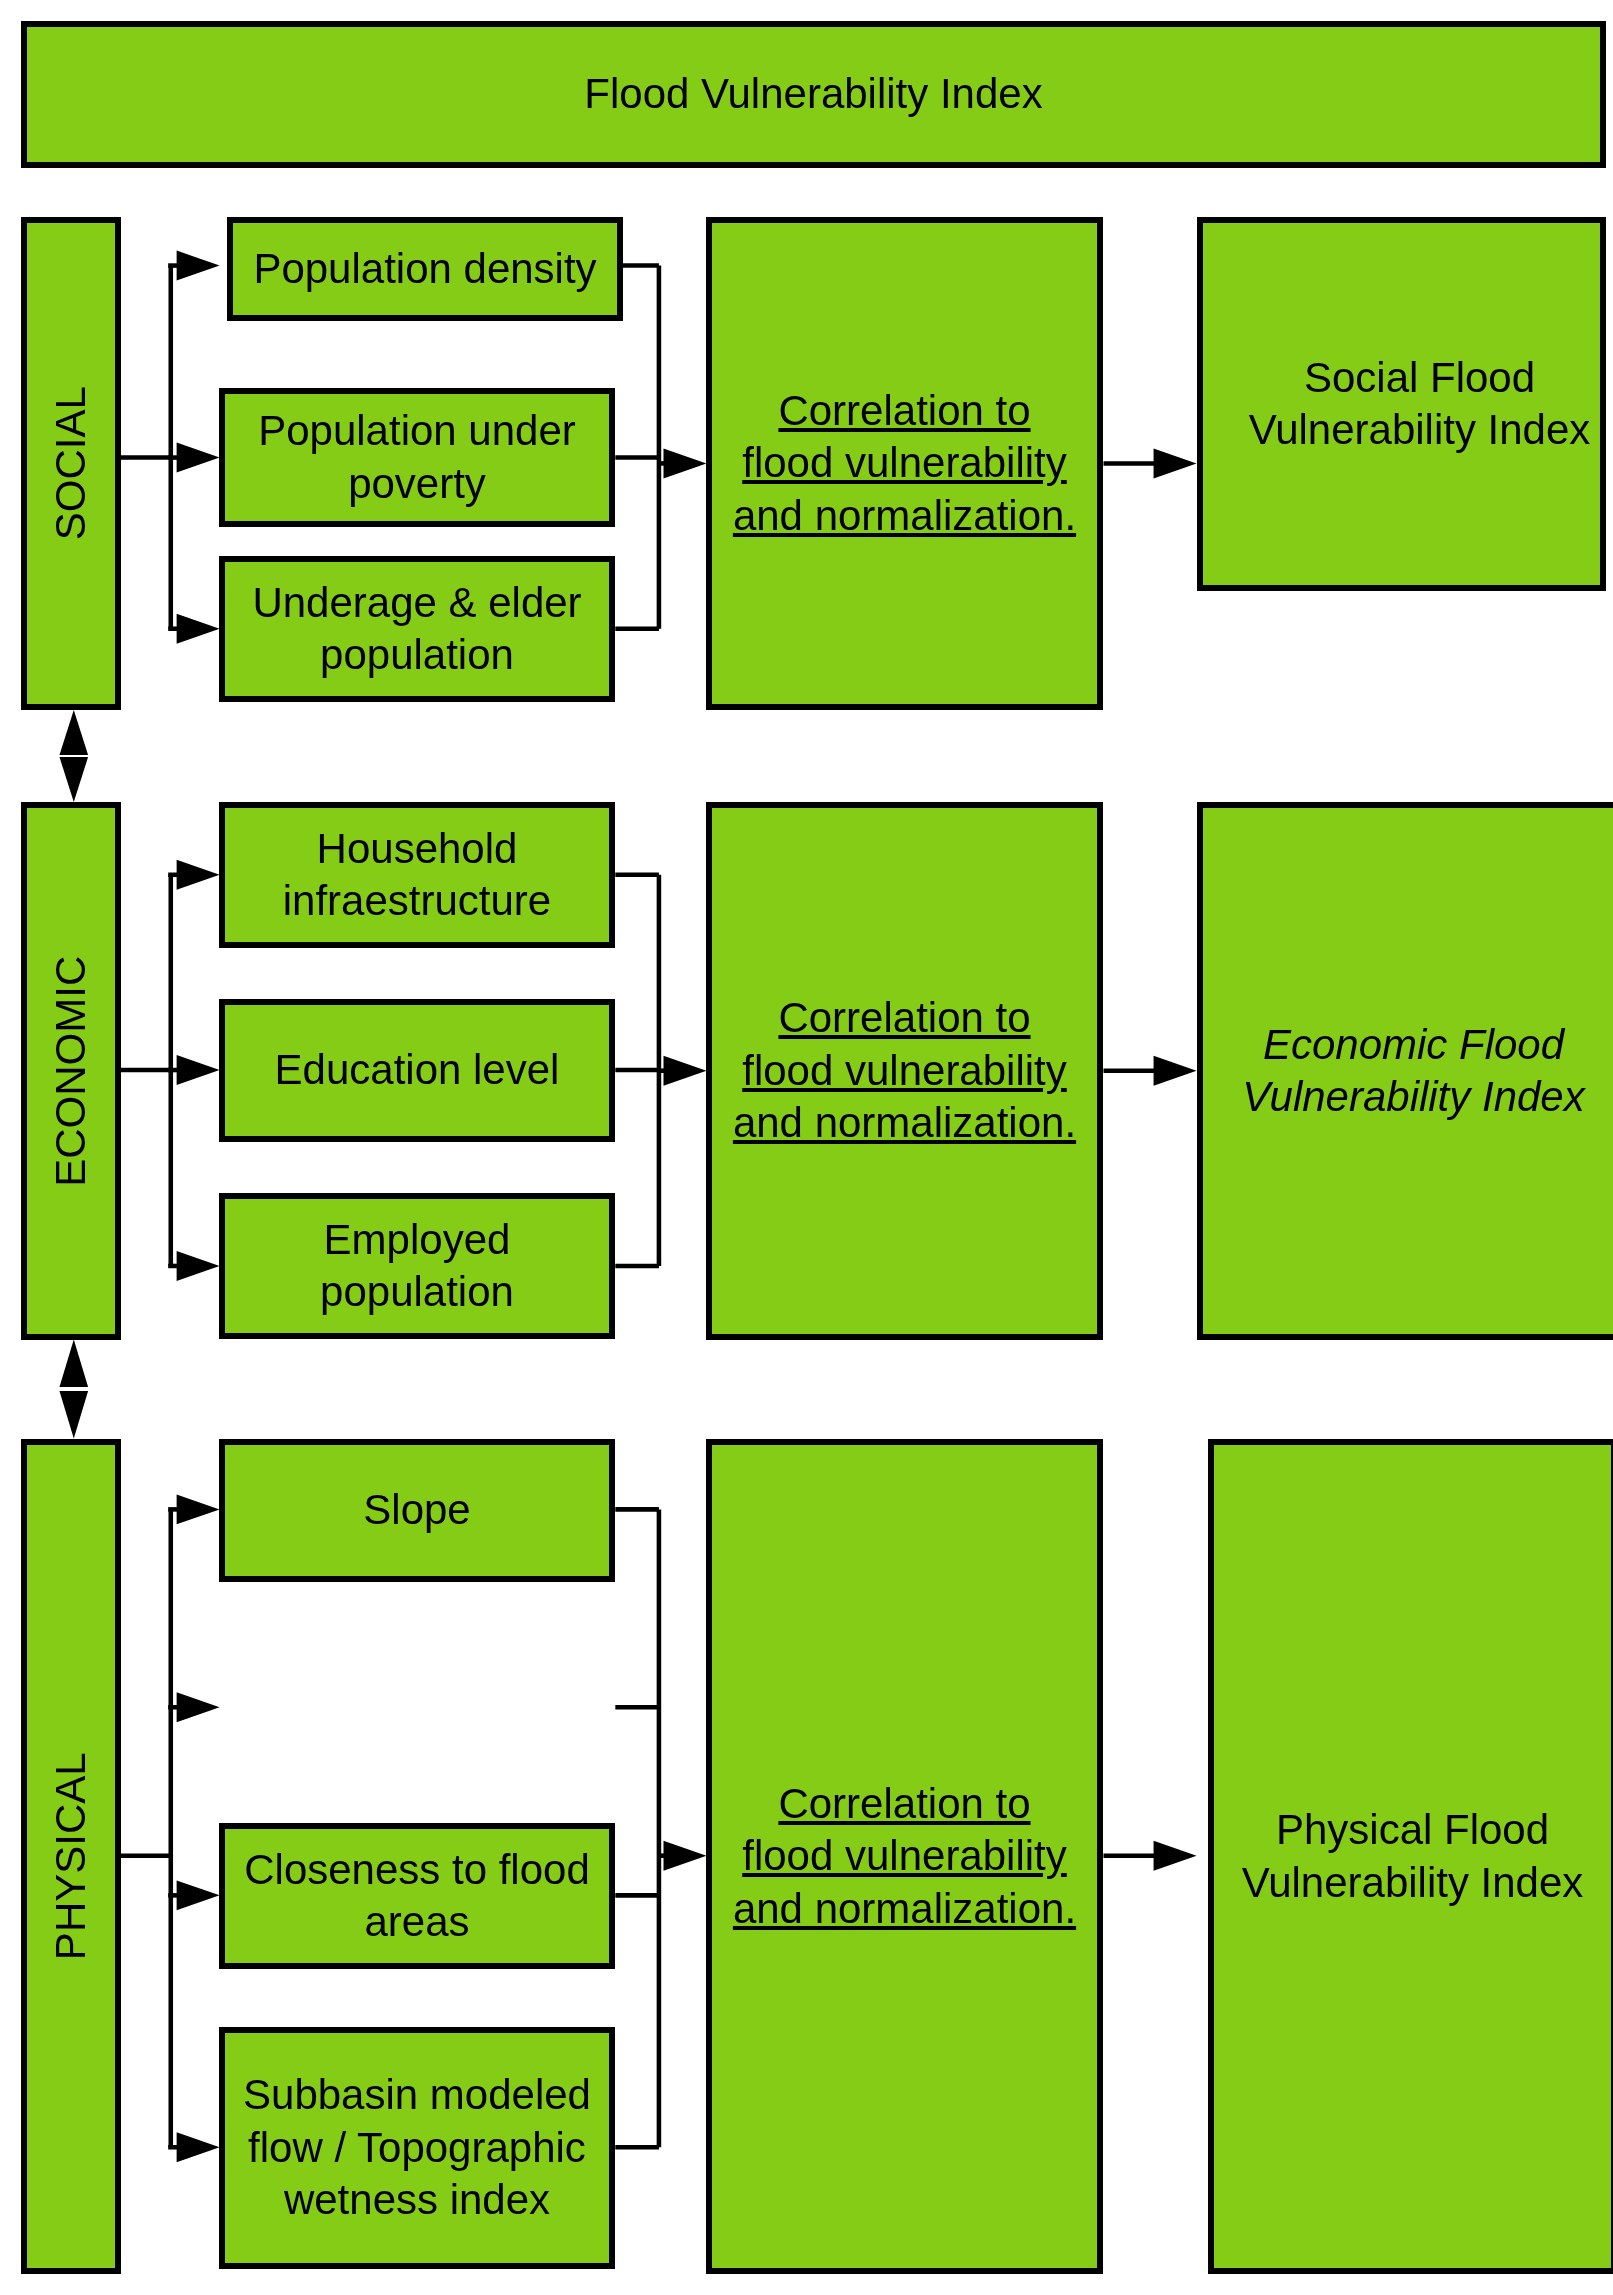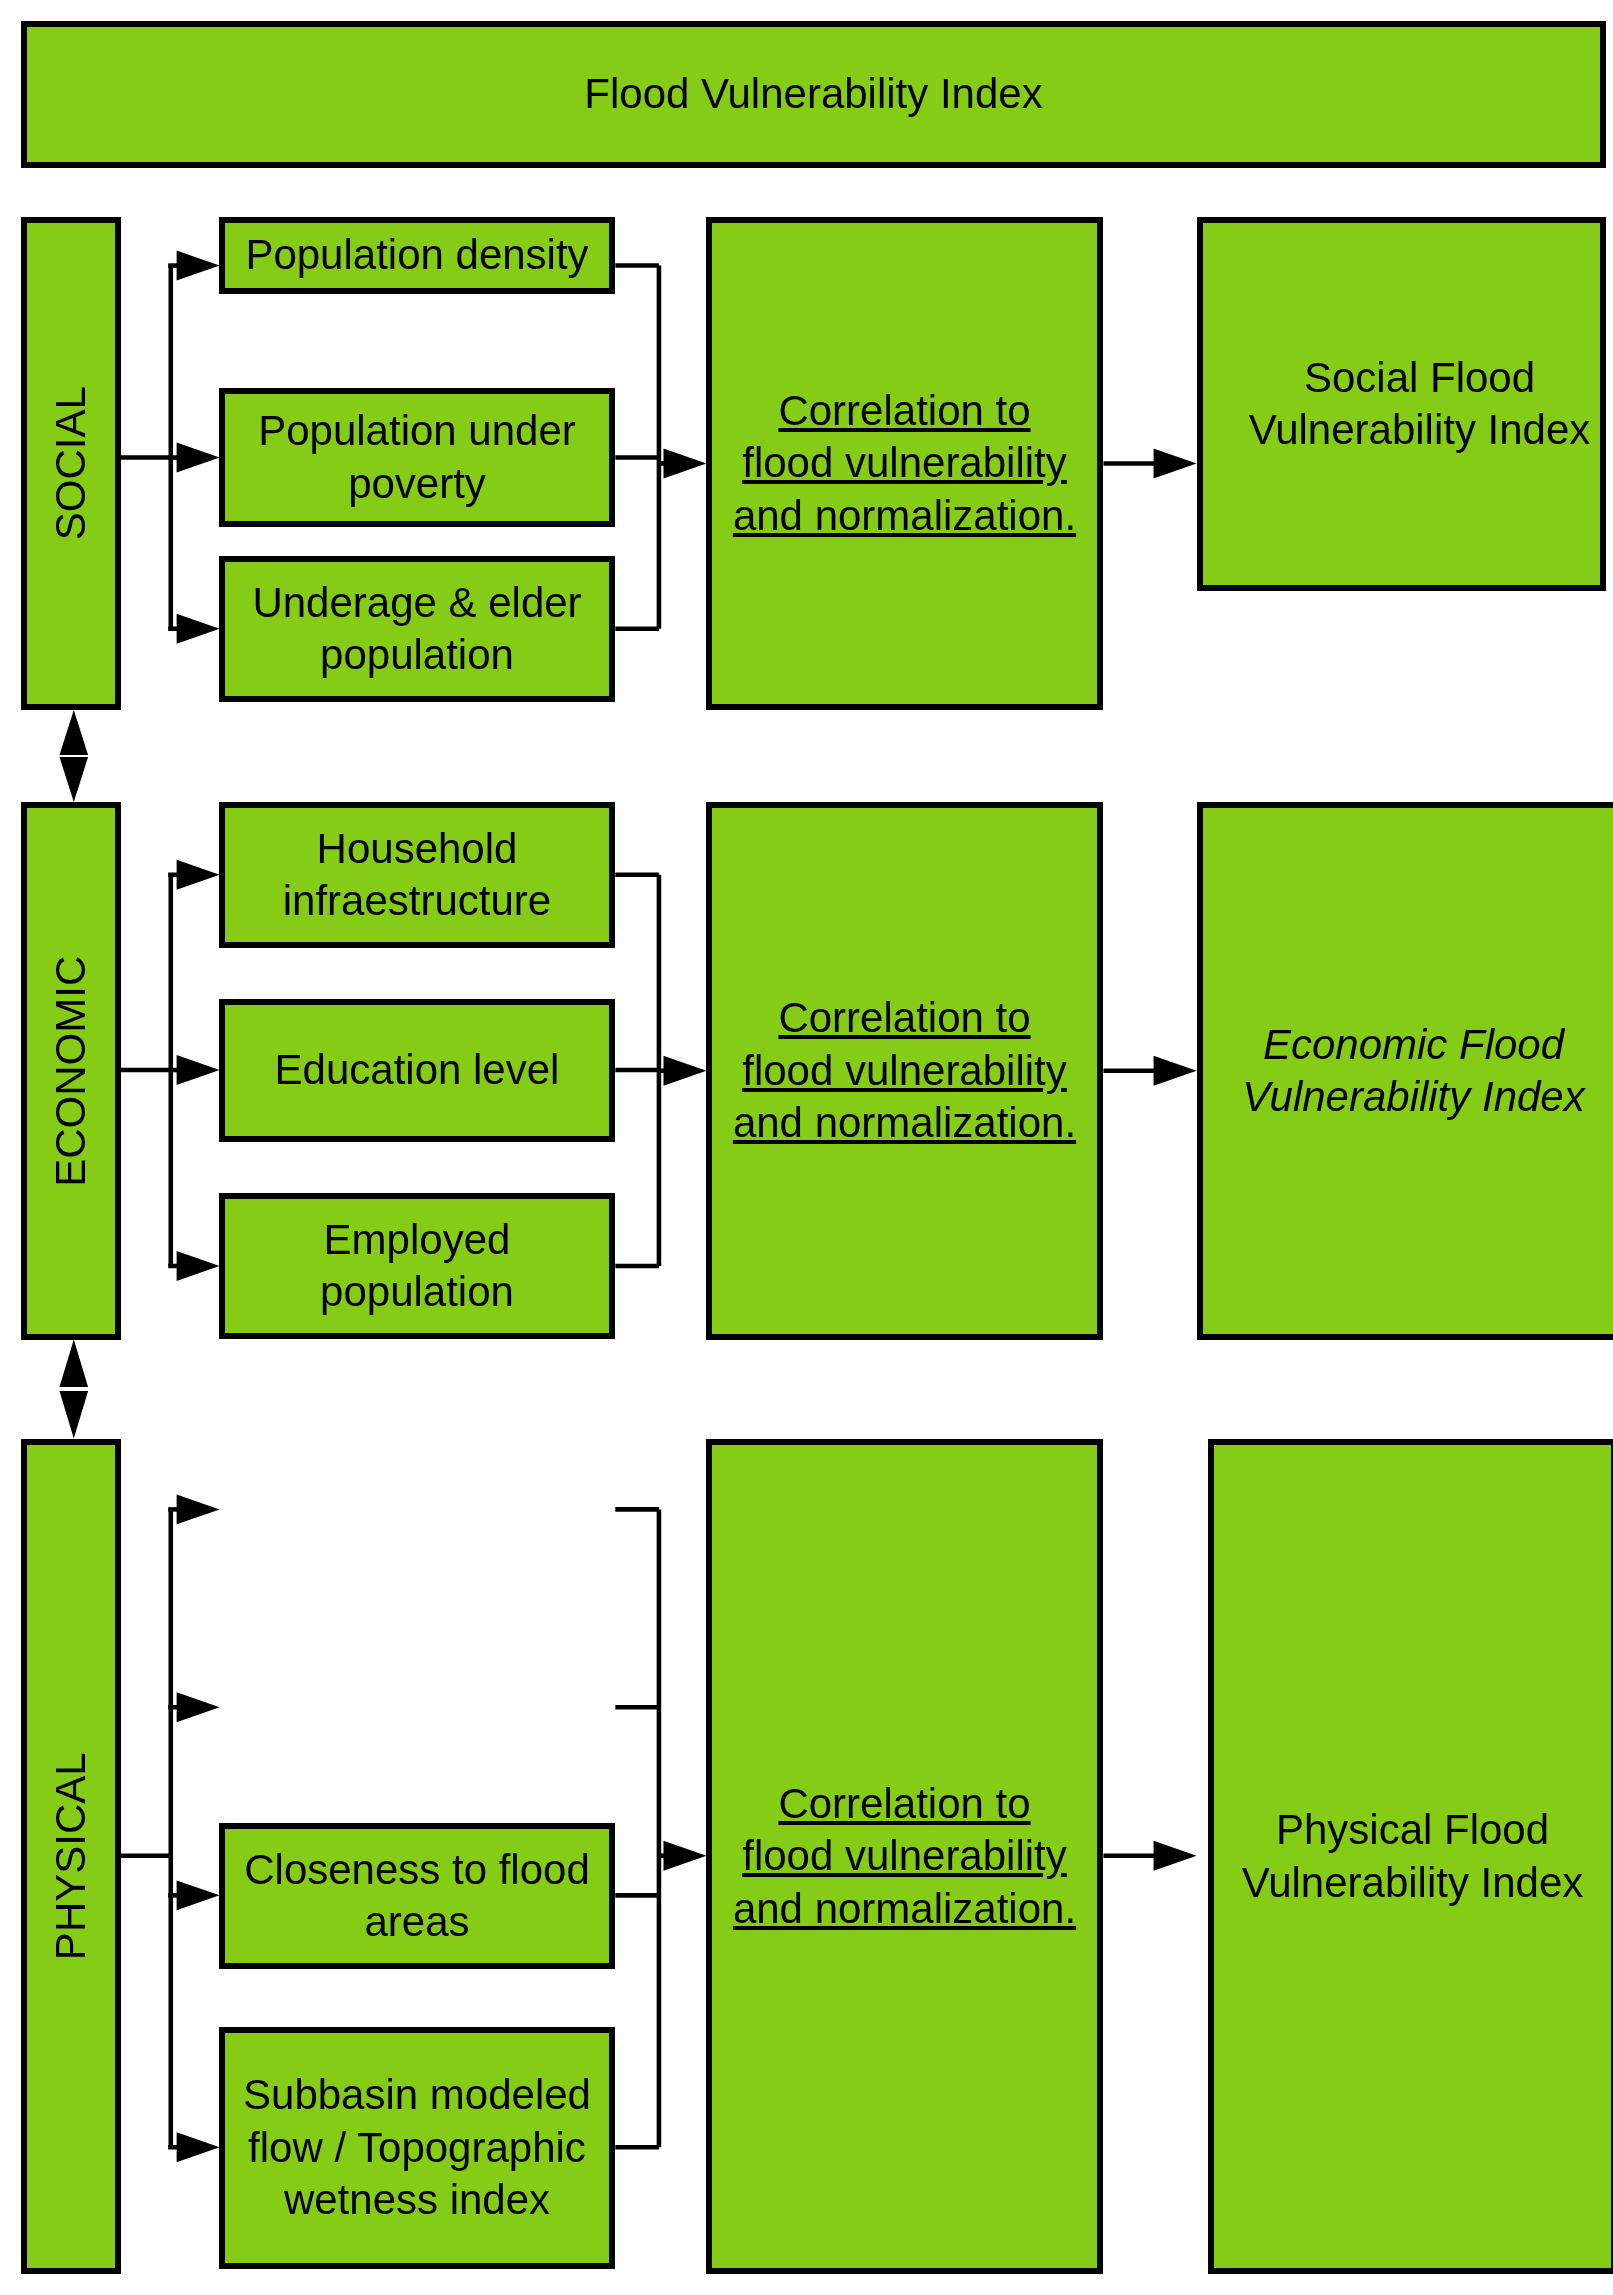--- a/index.html
+++ b/index.html
@@ -129,21 +129,21 @@
   </svg>
 
   <div class="box" style="left:21px;top:21px;width:1585px;height:147px;">
     <span class="txt">Flood Vulnerability Index</span>
   </div>
 
   <div class="box label-box" style="left:21px;top:217px;width:100px;height:493px;">
     <span class="vtext">SOCIAL</span>
   </div>
 
-  <div class="box" style="left:219px;top:217px;width:396px;height:77px;">
+  <div class="box" style="left:227px;top:217px;width:396px;height:104px;">
     <span class="txt">Population density</span>
   </div>
   <div class="box" style="left:219px;top:388px;width:396px;height:139px;">
     <span class="txt">Population under poverty</span>
   </div>
   <div class="box" style="left:219px;top:556px;width:396px;height:146px;">
     <span class="txt">Underage &amp; elder population</span>
   </div>
 
   <div class="box process-box" style="left:706px;top:217px;width:397px;height:493px;">
@@ -181,20 +181,23 @@
   </div>
 
   <div class="box" style="left:1197px;top:802px;width:433px;height:538px;font-style:italic;">
     <span class="txt">Economic Flood Vulnerability Index</span>
   </div>
 
   <div class="box label-box" style="left:21px;top:1439px;width:100px;height:835px;">
     <span class="vtext">PHYSICAL</span>
   </div>
 
+  <div class="box" style="left:219px;top:1439px;width:396px;height:143px;">
+    <span class="txt">Slope</span>
+  </div>
   <div class="box" style="left:219px;top:1823px;width:396px;height:146px;">
     <span class="txt">Closeness to flood areas</span>
   </div>
   <div class="box" style="left:219px;top:2027px;width:396px;height:242px;">
     <span class="txt">Subbasin modeled flow / Topographic wetness index</span>
   </div>
 
   <div class="box process-box" style="left:706px;top:1439px;width:397px;height:835px;">
     <div class="txt">
       <div>Correlation to</div>

